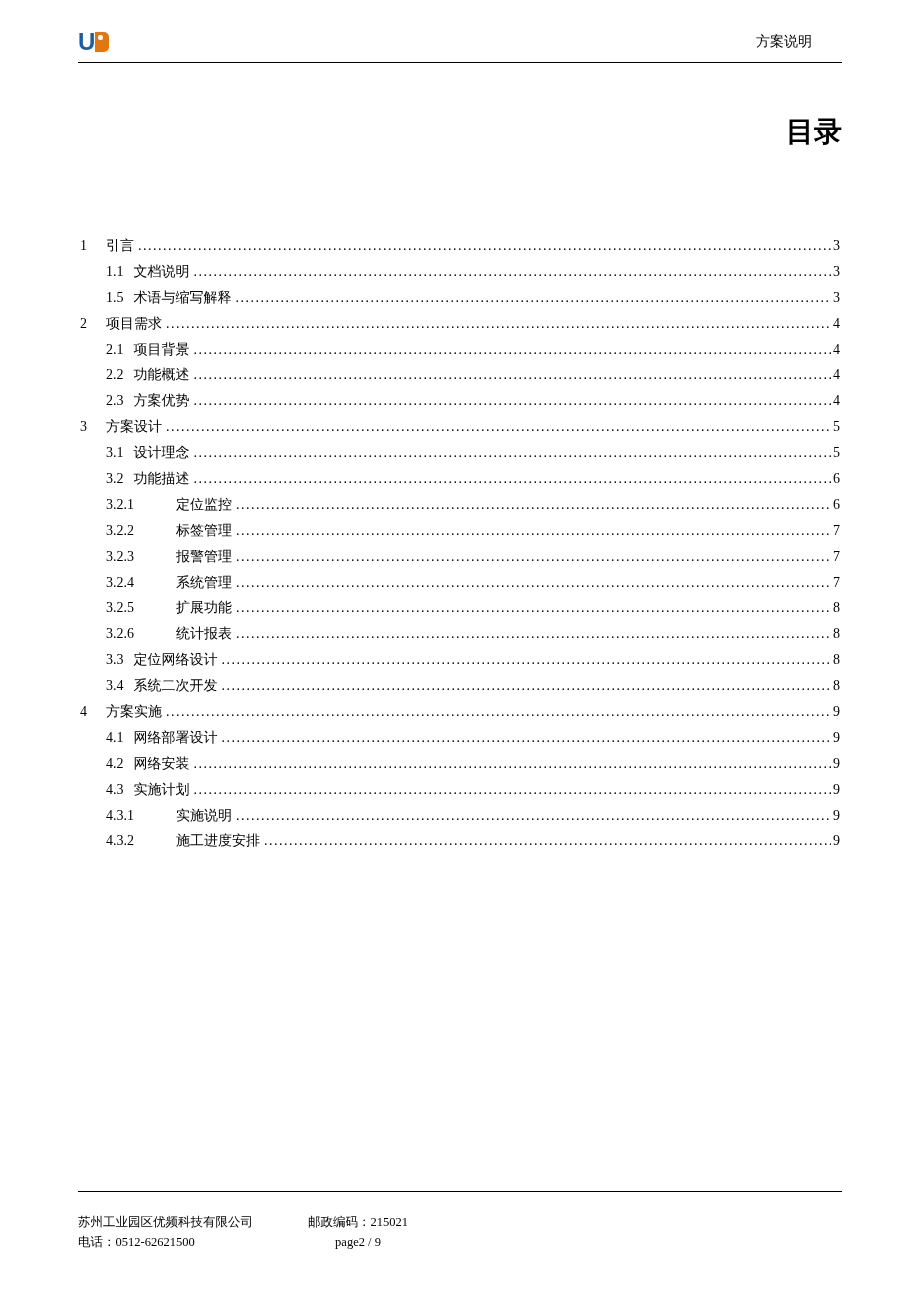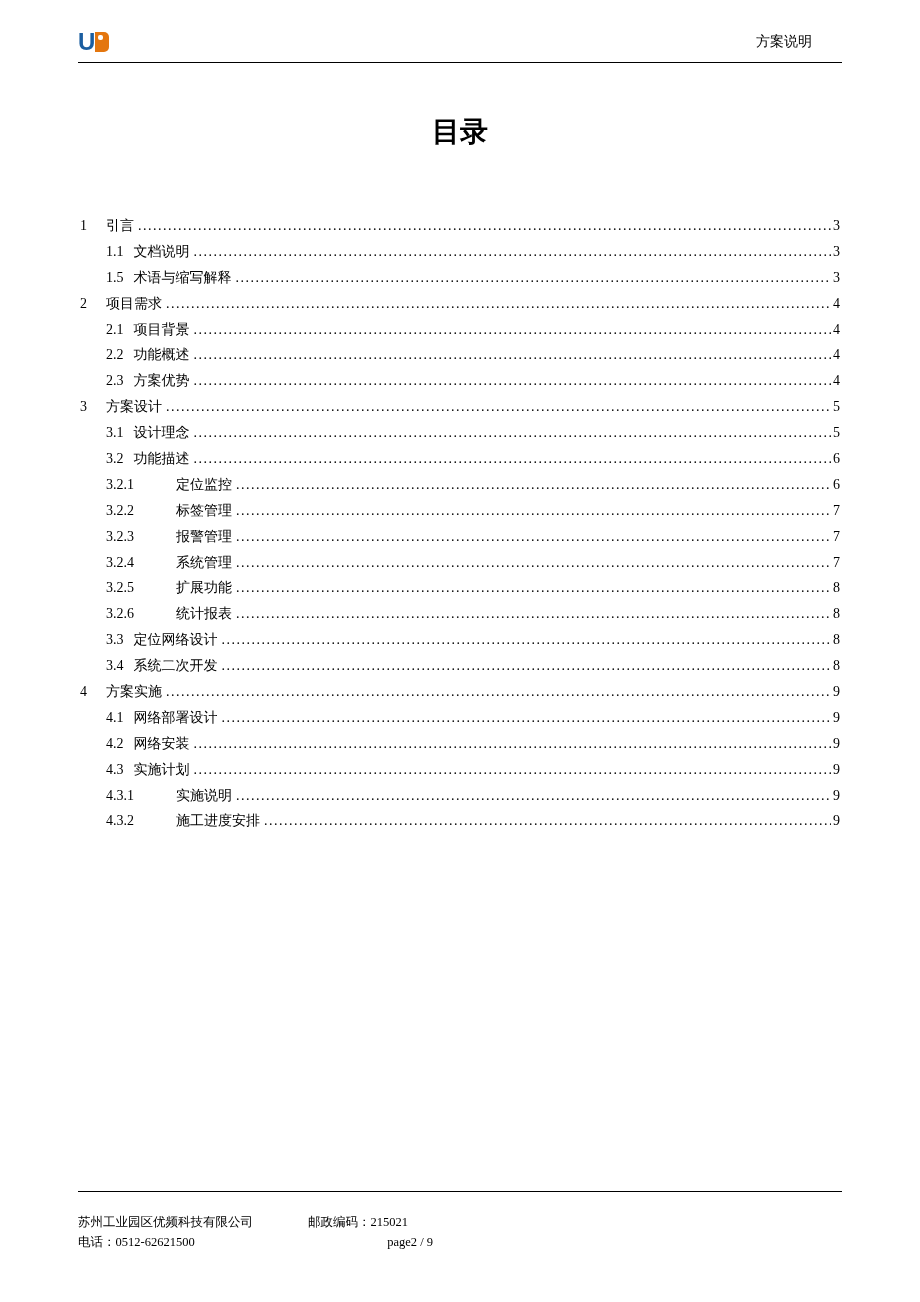--- a/index.html
+++ b/index.html
@@ -50,25 +50,25 @@
     background: #fff;
     border-radius: 2px;
   }
   .doc-label {
     font-size: 14px;
     color: #000;
     padding-right: 30px;
     text-align: right;
   }
   .title {
-    text-align: center;
+    text-align: right;
     font-size: 28px;
     font-weight: bold;
     font-family: "SimHei", "Heiti SC", sans-serif;
-    margin-bottom: 62px;
+    margin-bottom: 82px;
   }
   .toc {
     padding: 0 2px;
   }
   .toc-row {
     display: flex;
     align-items: baseline;
     line-height: 1.85;
     font-size: 14px;
     white-space: nowrap;
@@ -118,21 +118,20 @@
     display: flex;
   }
   .footer-col1 { width: 205px; }
   .footer-col2 { flex: 1; }
   .footer-col3 { width: 150px; text-align: center; }
   .footer-link {
     color: #1b5ea0;
     text-decoration: underline;
   }
   .page-num {
-    text-align: right;
   }
 </style>
 </head>
 <body>
 
 <div class="header">
   <div class="logo">
     <span class="logo-u">U</span>
     <span class="logo-r"></span>
   </div>

